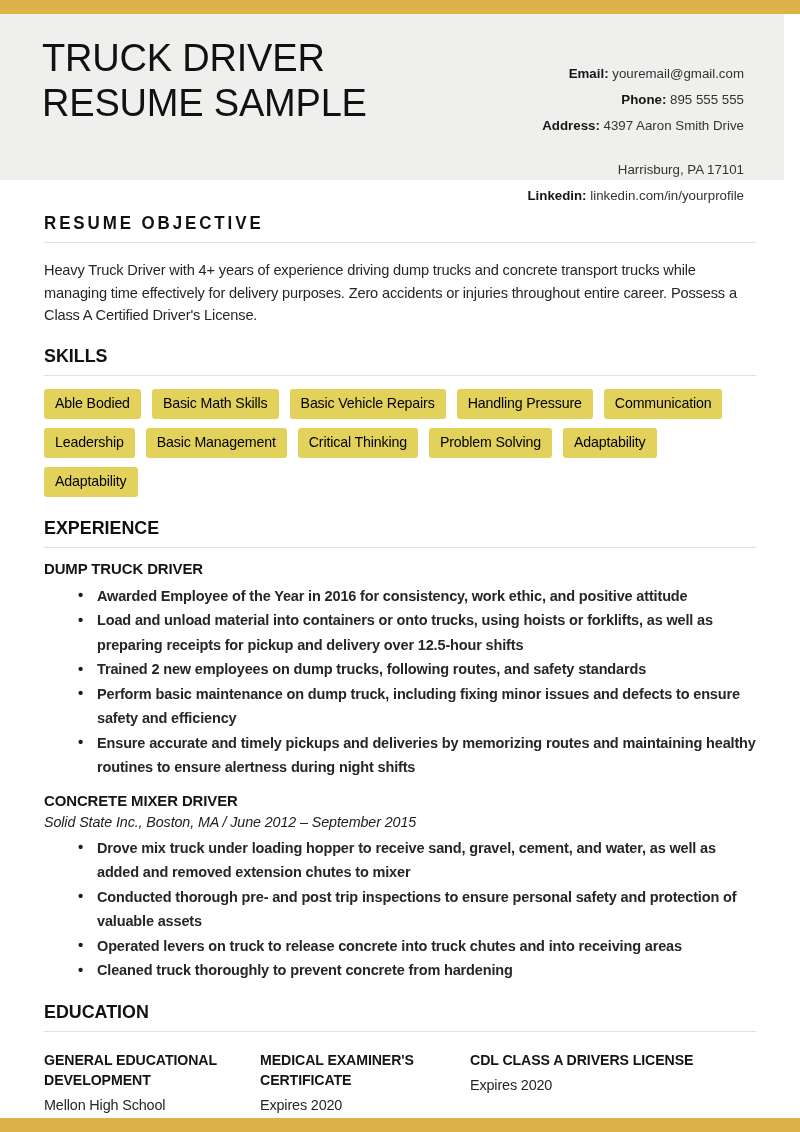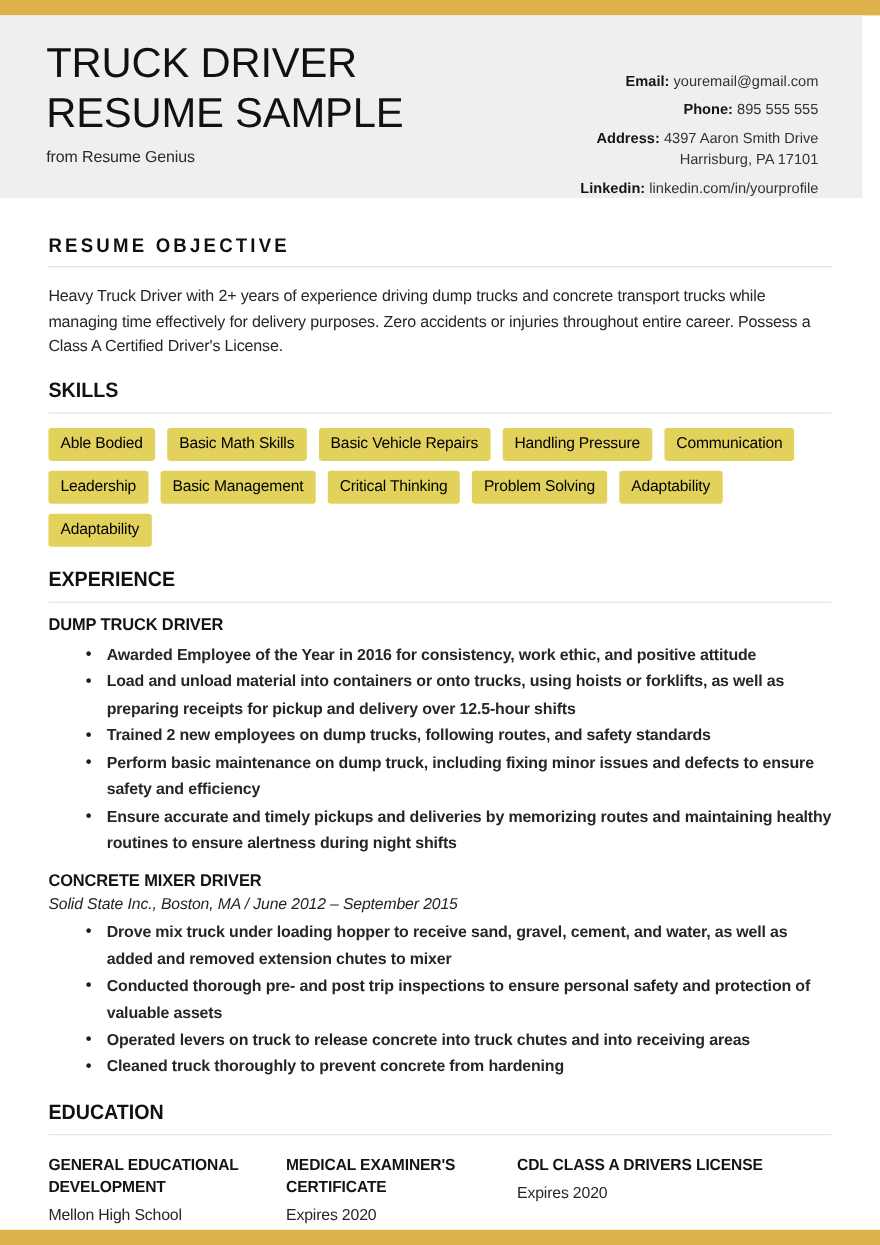--- a/index.html
+++ b/index.html
@@ -65,21 +65,21 @@
   .header-right {
     padding-top: 34px;
     text-align: right;
     font-size: 13.3px;
     line-height: 19px;
     color: #2b2b2b;
   }
   .contact-row { margin-bottom: 7px; }
   .contact-row:last-child { margin-bottom: 0; }
   .contact-label { font-weight: 700; color: #151515; }
-  .contact-value { font-weight: 400; color: #333333; }
+  .contact-value { font-weight: 400; color: #333333; margin-top: 25px; }
   .contact-line2 { display: block; }
 
   
   .body-content {
     position: absolute;
     top: 180px; left: 0;
     width: 800px;
     padding: 0 44px;
   }
 
@@ -201,21 +201,20 @@
 </head>
 <body>
 
 <div class="page">
 
   <div class="bar-top"></div>
 
   <div class="header">
     <div class="header-left">
       <div class="resume-title">TRUCK DRIVER RESUME SAMPLE</div>
-      <div class="resume-subtitle">from Resume Genius</div>
     </div>
     <div class="header-right">
       <div class="contact-row">
         <span class="contact-label">Email:</span>
         <span class="contact-value">youremail@gmail.com</span>
       </div>
       <div class="contact-row">
         <span class="contact-label">Phone:</span>
         <span class="contact-value">895 555  555</span>
       </div>
@@ -229,21 +228,21 @@
         <span class="contact-value">linkedin.com/in/yourprofile</span>
       </div>
     </div>
   </div>
 
   <div class="body-content">
 
     <div class="section sp-obj">
       <div class="section-heading tracked">RESUME OBJECTIVE</div>
       <div class="section-rule"></div>
-      <div class="objective-text">Heavy Truck Driver with 2+ years of experience driving dump trucks and concrete transport trucks while managing time effectively for delivery purposes. Zero accidents or injuries throughout entire career. Possess a Class A Certified Driver's License.</div>
+      <div class="objective-text">Heavy Truck Driver with 4+ years of experience driving dump trucks and concrete transport trucks while managing time effectively for delivery purposes. Zero accidents or injuries throughout entire career. Possess a Class A Certified Driver's License.</div>
     </div>
 
     <div class="section sp-skills">
       <div class="section-heading">SKILLS</div>
       <div class="section-rule"></div>
       <div class="skills-wrap">
         <span class="skill-pill">Able Bodied</span>
         <span class="skill-pill">Basic Math Skills</span>
         <span class="skill-pill">Basic Vehicle Repairs</span>
         <span class="skill-pill">Handling Pressure</span>

